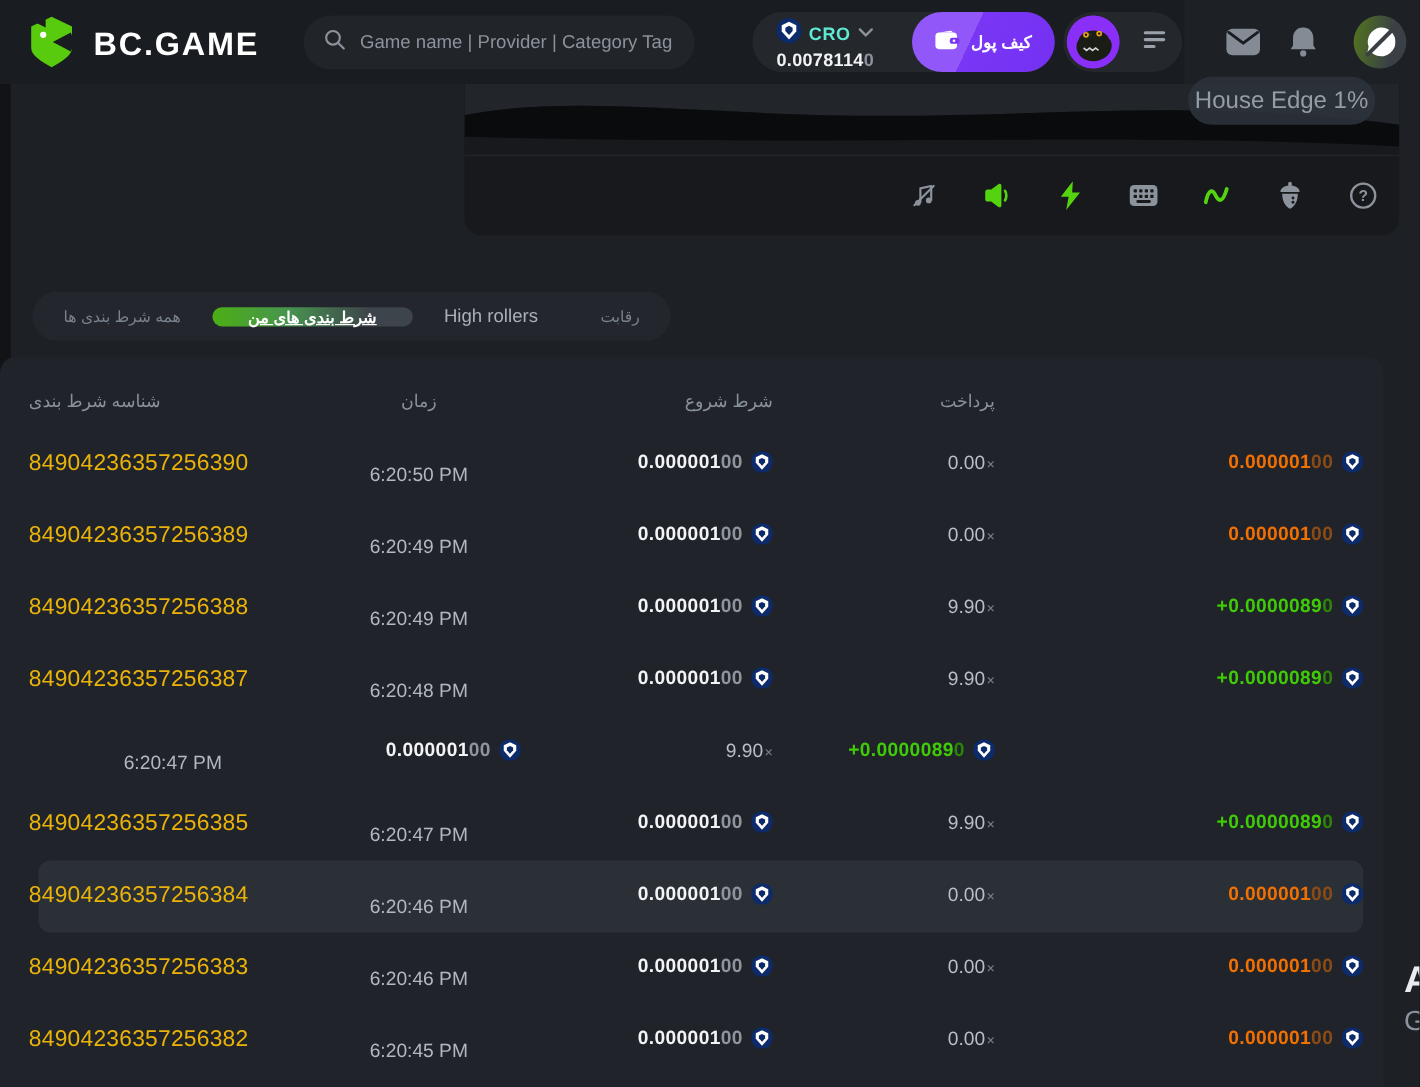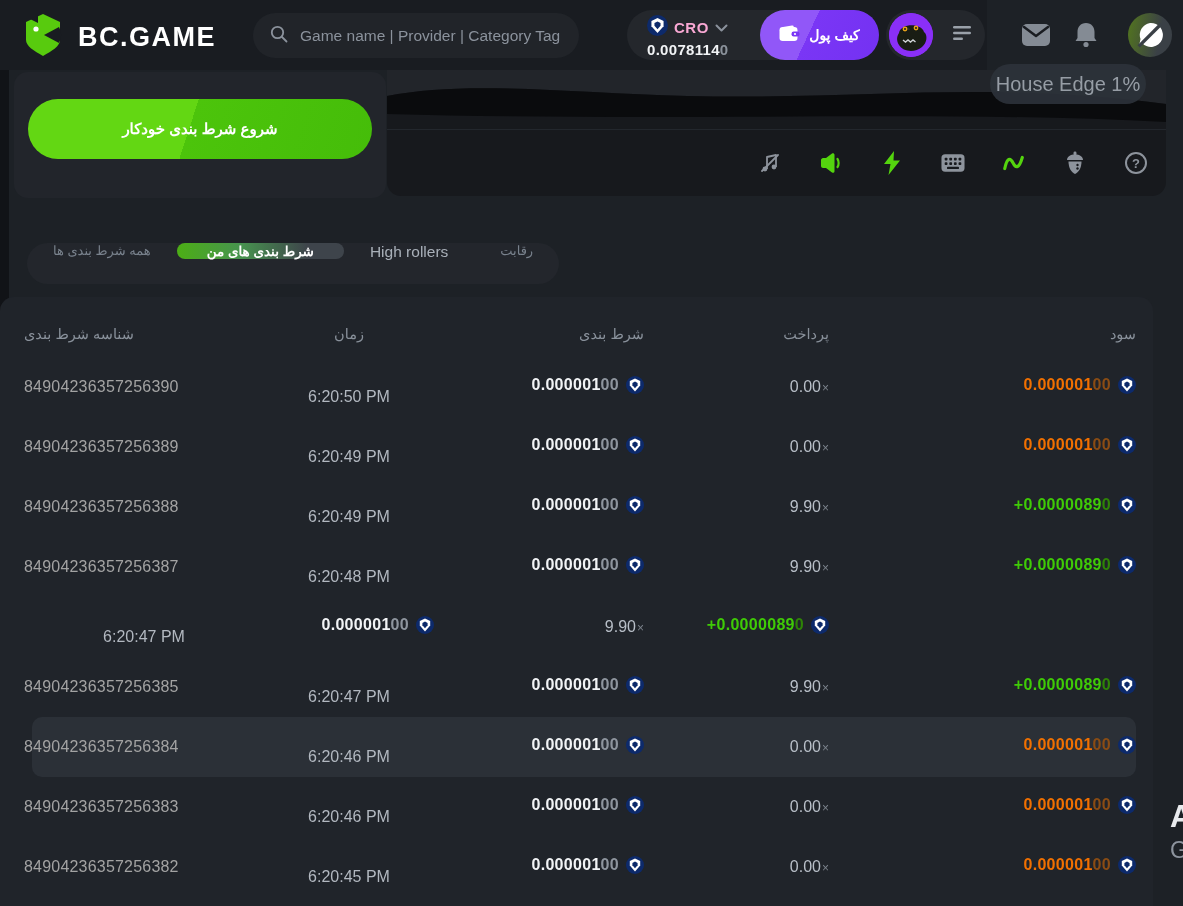--- a/index.html
+++ b/index.html
@@ -10,21 +10,21 @@
   
   .header { position:absolute; left:0; top:0; width:987px; height:70px; background:#191c21; z-index:5; }
   .logo-wrap { position:absolute; left:22px; top:13px; display:flex; align-items:center; gap:14px; }
   .brand-title { color:#fff; font-size:27px; font-weight:bold; letter-spacing:1.5px; }
   .search-pill { position:absolute; left:253px; top:13px; width:326px; height:45px; background:#212429; border-radius:23px; display:flex; align-items:center; padding:0 16px; gap:11px; }
   .search-placeholder { color:#8b929c; font-size:15.5px; white-space:nowrap; overflow:hidden; }
 
   .balance-pill { position:absolute; left:627px; top:10px; width:252px; height:50px; background:#24272c; border-radius:25px; }
   .balance-inner { position:absolute; left:20px; top:5px; display:flex; flex-direction:column; align-items:flex-start; }
   .bal-top { display:flex; align-items:center; gap:6px; }
-  .cur-code { color:#f9a8d4; font-size:15px; font-weight:bold; letter-spacing:.5px; }
+  .cur-code { color:#5eead4; font-size:15px; font-weight:bold; letter-spacing:.5px; }
   .bal-amount { font-size:15px; font-weight:bold; color:#f1f3f5; letter-spacing:.3px; margin-top:1px; }
   .bal-amount .dim { color:#8b929b; }
   .wallet-btn { position:absolute; left:760px; top:10px; width:119px; height:50px; border:none; border-radius:25px; cursor:pointer;
     background:linear-gradient(115deg,#9157f8 0%,#9157f8 42%,#7a36f5 42%,#7431f2 100%);
     color:#fff; font-size:14px; font-weight:bold; display:flex; align-items:center; justify-content:center; gap:9px; font-family:inherit; }
   .avatar-pill { position:absolute; left:886px; top:10px; width:99px; height:50px; background:#24272c; border-radius:25px; display:flex; align-items:center; padding:0 12px 0 3px; justify-content:space-between; }
   .avatar { width:44px; height:44px; border-radius:50%; overflow:hidden; background:#8a2ff7; }
   .hdr-ico { position:absolute; top:19px; width:32px; height:32px; display:flex; align-items:center; justify-content:center; cursor:pointer; }
   .chat-circle { position:absolute; left:1128px; top:13px; width:44px; height:44px; border-radius:50%;
     background:linear-gradient(100deg,#53761e 0%,#3a4046 70%); display:flex; align-items:center; justify-content:center; cursor:pointer; }
@@ -39,33 +39,33 @@
     color:#fff; font-size:15px; font-weight:bold; font-family:inherit; direction:rtl; }
 
   
   .game-card { position:absolute; left:387px; top:70px; width:779px; height:126px; background:#17191d; border-radius:0 0 14px 14px; overflow:hidden; }
   .waves { position:absolute; left:0; top:0; width:100%; height:59px; }
   .toolbar { position:absolute; left:0; top:59px; width:100%; height:67px; border-top:1px solid #23272d; display:flex; align-items:center; justify-content:flex-end; gap:37px; padding-right:18px; }
   .tb-ico { width:24px; height:24px; display:flex; align-items:center; justify-content:center; cursor:pointer; }
   .house-edge { position:absolute; left:990px; top:64px; width:156px; height:40px; background:rgba(45,50,57,.92); border-radius:20px; display:flex; align-items:center; justify-content:center; color:#969da5; font-size:20px; z-index:6; }
 
   
-  .tabs { position:absolute; left:27px; top:243px; height:41px; background:#23262c; border-radius:21px; display:flex; align-items:flex-start; }
+  .tabs { position:absolute; left:27px; top:243px; height:41px; background:#23262c; border-radius:21px; display:flex; align-items:center; }
   .tab { display:flex; align-items:center; padding:0 26px; color:#79828d; font-size:13px; cursor:pointer; white-space:nowrap; direction:rtl; }
   .tab.latin { font-size:15.5px; color:#a9b0b9; direction:ltr; }
-  .tab.active { background:linear-gradient(90deg,#4cae15 0%,#47944f 38%,#3e444b 78%); border-radius:21px; color:#fff; font-weight:bold; font-size:13.5px; padding:0 30px; }
+  .tab.active { background:linear-gradient(90deg,#4cae15 0%,#47944f 38%,#3e444b 78%); border-radius:21px; color:#fff; font-weight:bold; font-size:13.5px; padding:0 30px;text-decoration:underline; }
 
   
   .table-card { position:absolute; left:0; top:297px; width:1153px; height:609px; background:#20242a; border-radius:14px 14px 0 0; padding:14px 17px 0 24px; }
   .t-row { position:relative; display:grid; grid-template-columns:240px 170px 210px 185px 1fr; align-items:center; height:60px; }
   .t-head { height:46px; align-items:center; }
   .t-cell { position:relative; z-index:1; }
   .c-left { text-align:left; } .c-center { text-align:center; } .c-right { text-align:right; }
   .t-head .t-cell { color:#89919b; font-size:14.5px; direction:rtl; }
-  .cell-id { color:#a3a3a3; font-size:16px; letter-spacing:.2px; }
+  .cell-id { color:#eab308; font-size:19px; letter-spacing:.2px; }
   .cell-time { color:#b2b8c0; font-size:16px;margin-top:20px; }
   .amt-main { color:#f2f4f6; font-weight:bold; font-size:16px; letter-spacing:.3px; }
   .amt-dim { color:#8e959e; font-weight:bold; font-size:16px; letter-spacing:.3px; }
   .cell-payout { color:#b8bfc8; font-size:16px; }
   .payout-x { color:#7b828b; font-size:12px; margin-left:1px; }
   .loss .p-main { color:#f17000; font-weight:bold; font-size:16px; letter-spacing:.3px; }
   .loss .p-dim { color:#8a4c14; font-weight:bold; font-size:16px; letter-spacing:.3px; }
   .win .p-main { color:#3fcb06; font-weight:bold; font-size:16px; letter-spacing:.3px; }
   .win .p-dim { color:#2e8406; font-weight:bold; font-size:16px; letter-spacing:.3px; }
   .coin { display:inline-block; vertical-align:-4px; margin-left:7px; }
@@ -173,23 +173,20 @@
     <div class="chat-circle">
       <svg width="26" height="26" viewBox="0 0 26 26">
         <path d="M13 1 A12 12 0 1 1 5 21 L2 24 L3.5 17 A12 12 0 0 1 13 1 Z" fill="#ffffff"></path>
         <rect x="-3" y="11.4" width="32" height="3.4" fill="#3a4046" transform="rotate(-45 13 13)"></rect>
       </svg>
     </div>
   </div>
 
   <div class="left-strip"></div>
 
-  <div class="bet-panel">
-    <button class="auto-btn">شروع شرط بندی خودکار</button>
-  </div>
 
   <div class="game-card">
     <svg class="waves" viewBox="0 0 779 59" preserveAspectRatio="none">
       <rect x="0" y="0" width="779" height="59" fill="#17191d"></rect>
       <path d="M0 0 H779 V34 C600 10 480 30 300 26 C180 23 80 10 0 26 Z" fill="#22252a"></path>
       <path d="M0 26 C80 10 180 23 300 26 C480 30 600 10 779 34 V52 C560 40 300 52 0 44 Z" fill="#0a0b0d"></path>
     </svg>
     <div class="toolbar">
       <span class="tb-ico">
         <svg width="22" height="22" viewBox="0 0 22 22" fill="none">
@@ -254,23 +251,22 @@
     <div class="tab">همه شرط بندی ها</div>
     <div class="tab active">شرط بندی های من</div>
     <div class="tab latin">High rollers</div>
     <div class="tab">رقابت</div>
   </div>
 
   <div class="table-card">
     <div class="t-row t-head">
       <div class="t-cell c-left">شناسه شرط بندی</div>
       <div class="t-cell c-center">زمان</div>
-      <div class="t-cell c-right">شرط بندی</div>
+      <div class="t-cell c-right">شرط شروع</div>
       <div class="t-cell c-right">پرداخت</div>
-      <div class="t-cell c-right">سود</div>
     </div>
     <div>
     <div class="t-row loss">
       <div class="t-cell c-left cell-id">84904236357256390</div>
       <div class="t-cell c-center cell-time">6:20:50 PM</div>
       <div class="t-cell c-right">
         <span class="amt-main">0.000001</span><span class="amt-dim">00</span><span class="coin"><svg width="18" height="18" viewBox="0 0 18 18">
                 <circle cx="9" cy="9" r="9" fill="#0d2a6b"></circle>
                 <path d="M9 2.6 L14.2 5.1 V9.6 L9 15.4 L3.8 9.6 V5.1 Z" fill="#ffffff"></path>
                 <path d="M9 5.6 L11.6 6.9 V9.3 L9 12.2 L6.4 9.3 V6.9 Z" fill="#0d2a6b"></path>

